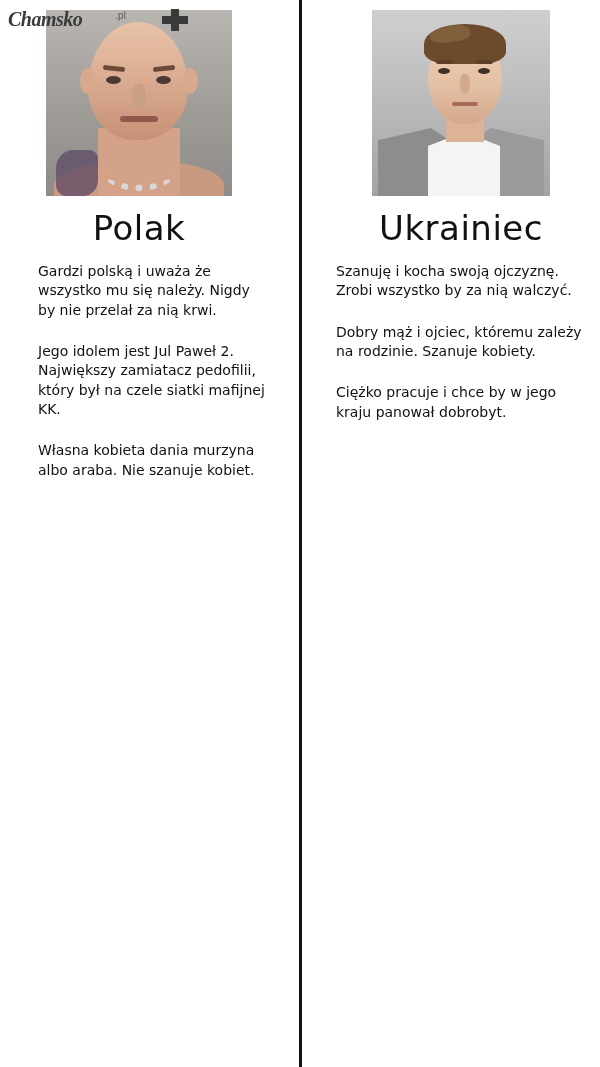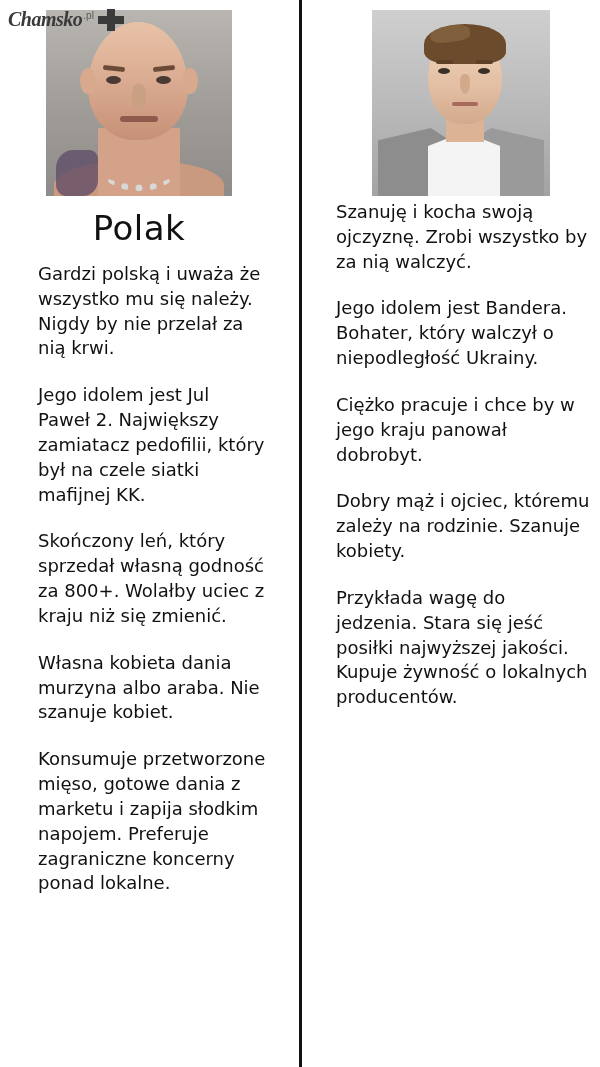--- a/index.html
+++ b/index.html
@@ -17,20 +17,21 @@
   }
 
   
   .logo {
     position: absolute;
     top: 8px;
     left: 8px;
     display: flex;
     align-items: center;
     z-index: 5;
+    gap: 32px;
   }
   .logo-text {
     font-family: "Liberation Serif", serif;
     font-weight: bold;
     font-style: italic;
     font-size: 20px;
     color: #3a3a3a;
     letter-spacing: -0.5px;
   }
   .logo-suffix {
@@ -317,21 +318,21 @@
     font-family: "DejaVu Sans", sans-serif;
     letter-spacing: 0.5px;
   }
 
   .body-list {
     margin: 0;
     padding: 0;
     list-style: none;
   }
   .para {
-    font-size: 18px;
+    font-size: 14px;
     line-height: 1.38;
     margin-bottom: 22px;
   }
   .col-left .para {
     padding-left: 38px;
     padding-right: 12px;
   }
   .col-right .para {
     padding-left: 14px;
     padding-right: 10px;
@@ -363,23 +364,21 @@
         <div class="pl-eye-l"></div>
         <div class="pl-eye-r"></div>
         <div class="pl-nose"></div>
         <div class="pl-mouth"></div>
       </div>
     </div>
     <div class="title">Polak</div>
     <ul class="body-list">
       <li class="para">Gardzi polską i uważa że wszystko mu się należy. Nigdy by nie przelał za nią krwi.</li>
       <li class="para">Jego idolem jest Jul Paweł 2. Największy zamiatacz pedofilii, który był na czele siatki mafijnej KK.</li>
-      <li class="para">Skończony leń, który sprzedał własną godność za 800+. Wolałby uciec z kraju niż się zmienić.</li>
       <li class="para">Własna kobieta dania murzyna albo araba. Nie szanuje kobiet.</li>
-      <li class="para">Konsumuje przetworzone mięso, gotowe dania z marketu i zapija słodkim napojem. Preferuje zagraniczne koncerny ponad lokalne.</li>
     </ul>
   </div>
 
   <div class="divider"></div>
 
   <div class="col col-right">
     <div class="photo-wrap">
       <div class="photo-right">
         <div class="pr-jacket-l"></div>
         <div class="pr-jacket-r"></div>
@@ -388,22 +387,21 @@
         <div class="pr-head"></div>
         <div class="pr-hair"></div>
         <div class="pr-brow-l"></div>
         <div class="pr-brow-r"></div>
         <div class="pr-eye-l"></div>
         <div class="pr-eye-r"></div>
         <div class="pr-nose"></div>
         <div class="pr-mouth"></div>
       </div>
     </div>
+    <div class="title">Ukrainiec</div>
     <ul class="body-list">
       <li class="para">Szanuję i kocha swoją ojczyznę. Zrobi wszystko by za nią walczyć.</li>
-      <li class="para">Jego idolem jest Bandera. Bohater, który walczył o niepodległość Ukrainy.</li>
+      <li class="para">Dobry mąż i ojciec, któremu zależy na rodzinie. Szanuje kobiety.</li>
       <li class="para">Ciężko pracuje i chce by w jego kraju panował dobrobyt.</li>
-      <li class="para">Dobry mąż i ojciec, któremu zależy na rodzinie. Szanuje kobiety.</li>
-      <li class="para">Przykłada wagę do jedzenia. Stara się jeść posiłki najwyższej jakości. Kupuje żywność o lokalnych producentów.</li>
     </ul>
   </div>
 
 </div>
 
 </body></html>

